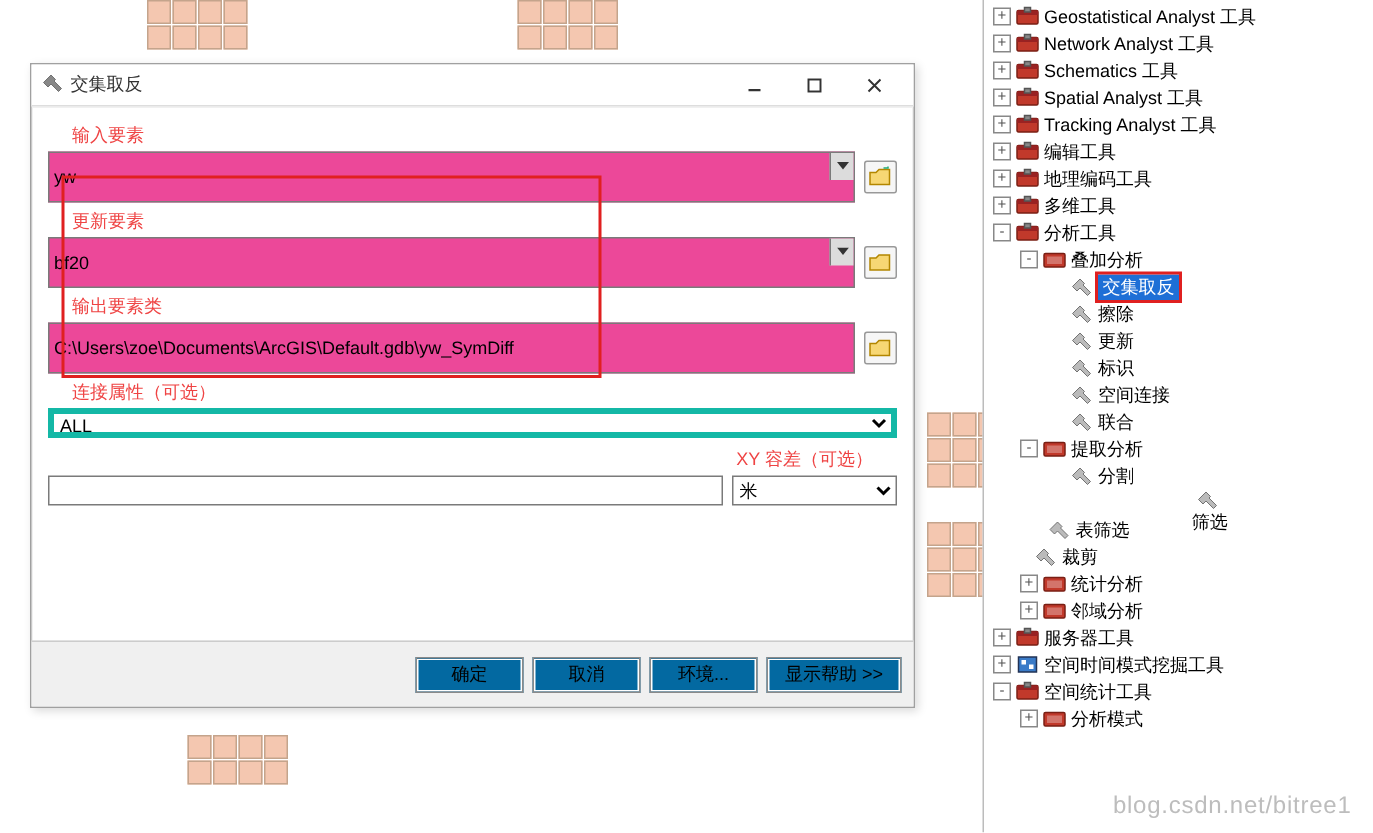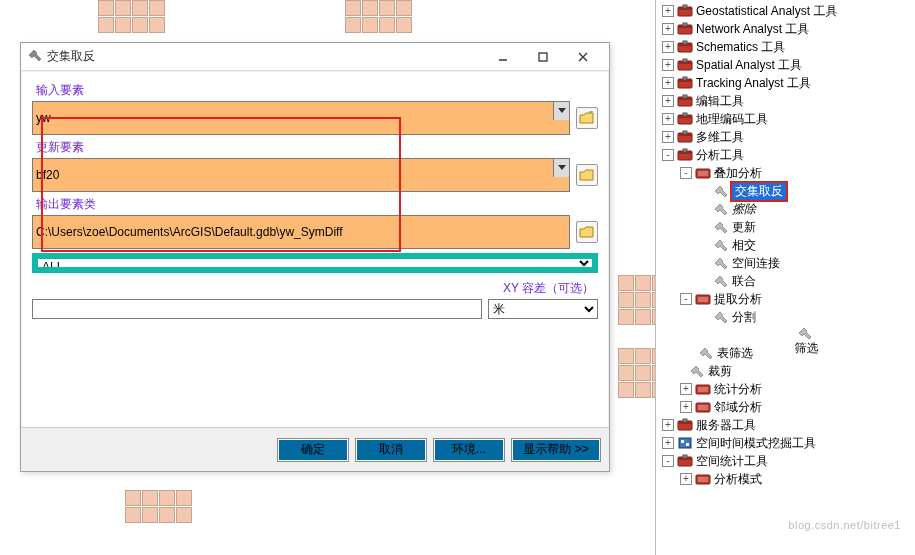--- a/index.html
+++ b/index.html
@@ -12,44 +12,44 @@
 
 
 .dialog { position:absolute; left:20px; top:42px; width:590px; height:430px; background:#f0f0f0; border:1px solid #a0a0a0; box-shadow:2px 2px 6px rgba(0,0,0,.15); }
 .titlebar { height:28px; background:#fff; border-bottom:1px solid #ddd; display:flex; align-items:center; padding:0 6px; }
 .titlebar .ticon { width:16px; height:16px; margin-right:4px; }
 .titlebar .title { flex:1; color:#333; }
 .winbtns { display:flex; gap:0; }
 .winbtn { width:40px; height:24px; display:flex; align-items:center; justify-content:center; color:#555; }
 .dlg-body { position:relative; padding:6px 10px 4px; background:#fff; margin:1px; height:calc(100% - 70px); overflow:hidden; }
 .redbox { position:absolute; left:20px; top:74px; width:360px; height:135px; border:2px solid #e02020; pointer-events:none; }
-.field-label { margin:4px 4px 2px; color:#6d28d9; }
+.field-label { margin:4px 16px 2px; color:#ef4444; }
 .row { display:flex; align-items:center; gap:6px; margin-bottom:4px; }
-.row input[type=text], .row select { flex:1; height:20px; border:1px solid #7a7a7a; padding:16px 3px; background:#fdba74; outline:none; }
+.row input[type=text], .row select { flex:1; height:20px; border:1px solid #7a7a7a; padding:16px 3px; background:#ec4899; outline:none; }
 .combo { flex:1; position:relative; }
 .combo input { width:100%; height:20px; border:1px solid #7a7a7a; padding:0 18px 0 3px; background:#fff; }
 .combo .dd { position:absolute; right:1px; top:1px; width:16px; height:18px; background:#dcdcdc; border-left:1px solid #7a7a7a; display:flex; align-items:center; justify-content:center; }
 .folderbtn { width:22px; height:22px; border:1px solid #999; border-radius:2px; background:#f6f6f6; display:flex; align-items:center; justify-content:center; }
-.selectwide { width:100%; height:20px; border:6px solid #14b8a6; background:#fff;text-decoration:underline; }
+.selectwide { width:100%; height:20px; border:4px solid #14b8a6; background:#fff;text-decoration:underline; }
 .tol-row { display:flex; gap:6px; }
 .tol-row input { flex:1; height:20px; border:1px solid #7a7a7a; padding:0 3px; }
 .tol-row select { width:110px; height:20px; border:1px solid #7a7a7a; background:#fff; }
 
 .dlg-footer { position:absolute; left:0; right:0; bottom:0; height:44px; background:#f0f0f0; border-top:1px solid #ccc; display:flex; align-items:center; justify-content:flex-end; gap:6px; padding:0 8px; }
 .btn { min-width:72px; height:24px; padding:0 10px; background:#0369a1; border:1px solid #8a8a8a; box-shadow:inset 0 0 0 1px #fff; cursor:pointer; }
 
 
 .tree-panel { position:absolute; right:0; top:0; width:260px; height:555px; background:#fff; border-left:1px solid #bcbcbc; overflow:auto; padding:2px 0; }
 .node { display:flex; align-items:center; height:18px; white-space:nowrap; }
 .exp { width:12px; height:12px; border:1px solid #888; color:#555; font-size:10px; line-height:10px; text-align:center; margin-right:3px; background:#fff; cursor:pointer; }
 .exp.blank { border:none; visibility:hidden; }
 .ico { width:16px; height:14px; margin-right:3px; display:inline-flex; align-items:center; justify-content:center; }
 .lbl { color:#000; }
 .lbl.sel { background:#1e6fd6; color:#fff; outline:2px solid #e02020; padding:0 3px; }
-.watermark { position:absolute; right:14px; bottom:24px; color:#bdbdbd; font-size:11px; letter-spacing:.5px; pointer-events:none; }
+.watermark { position:absolute; right:14px; bottom:8px; color:#bdbdbd; font-size:16px; letter-spacing:.5px; pointer-events:none; }
 
 
 svg { display:block; }
 </style>
 </head>
 <body>
 
 <div class="bg-tile" style="left:98px;top:0;">
     <span></span>
     <span></span>
@@ -175,20 +175,21 @@
     <div class="field-label">输出要素类</div>
     <div class="row">
       <input type="text" value="C:\Users\zoe\Documents\ArcGIS\Default.gdb\yw_SymDiff" style="">
       <div class="folderbtn">
         <svg width="16" height="14">
             <path d="M1 4 L5 4 L7 2 L14 2 L14 12 L1 12 Z" fill="#f7d774" stroke="#b38600"></path>
           </svg>
       </div>
     </div>
 
+    <div class="field-label">连接属性（可选）</div>
     <select class="selectwide">
       <option>ALL</option>
     </select>
 
     <div class="field-label" style="margin-top:6px;text-align:right;">XY 容差（可选）</div>
     <div class="tol-row">
       <input type="text" value="" style="">
       <select><option>米</option></select>
     </div>
   </div>
@@ -315,21 +316,21 @@
     </div>
     <div class="node" style="padding-left: 42px;">
       <span class="exp blank"></span>
       <span class="ico">
         <svg width="16" height="14">
           <path d="M2 7 L7 2 L10 5 L9 6 L14 11 L12 13 L7 8 L5 10 Z" fill="#bbb" stroke="#666" stroke-width="0.6"></path>
         </svg>
       </span>
       <span class="lbl sel">交集取反</span>
     </div>
-    <div class="node" style="padding-left: 42px; font-style: italic;">
+    <div class="node" style="padding-left: 42px;">
       <span class="exp blank"></span>
       <span class="ico">
         <svg width="16" height="14">
           <path d="M2 7 L7 2 L10 5 L9 6 L14 11 L12 13 L7 8 L5 10 Z" fill="#bbb" stroke="#666" stroke-width="0.6"></path>
         </svg>
       </span>
       <span class="lbl">擦除</span>
     </div>
     <div class="node" style="padding-left: 42px;">
       <span class="exp blank"></span>
@@ -340,21 +341,21 @@
       </span>
       <span class="lbl">更新</span>
     </div>
     <div class="node" style="padding-left: 42px;">
       <span class="exp blank"></span>
       <span class="ico">
         <svg width="16" height="14">
           <path d="M2 7 L7 2 L10 5 L9 6 L14 11 L12 13 L7 8 L5 10 Z" fill="#bbb" stroke="#666" stroke-width="0.6"></path>
         </svg>
       </span>
-      <span class="lbl">相交</span>
+      <span class="lbl">标识</span>
     </div>
     <div class="node" style="padding-left: 42px;">
       <span class="exp blank"></span>
       <span class="ico">
         <svg width="16" height="14">
           <path d="M2 7 L7 2 L10 5 L9 6 L14 11 L12 13 L7 8 L5 10 Z" fill="#bbb" stroke="#666" stroke-width="0.6"></path>
         </svg>
       </span>
       <span class="lbl">空间连接</span>
     </div>

